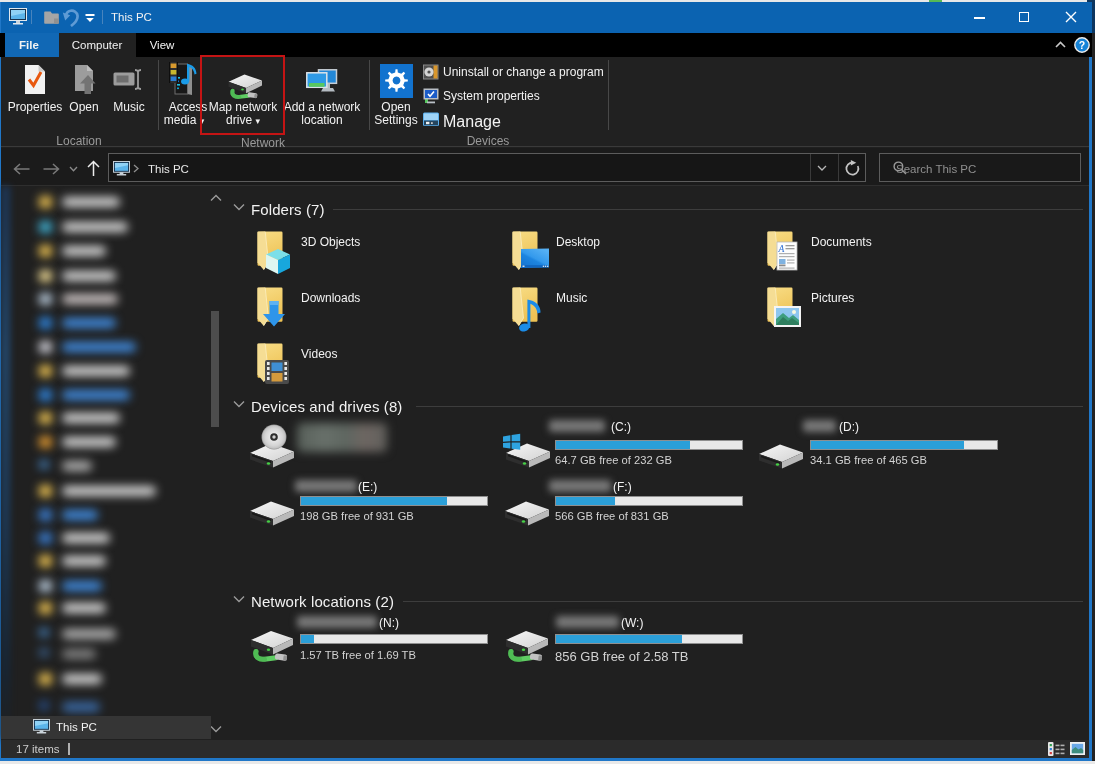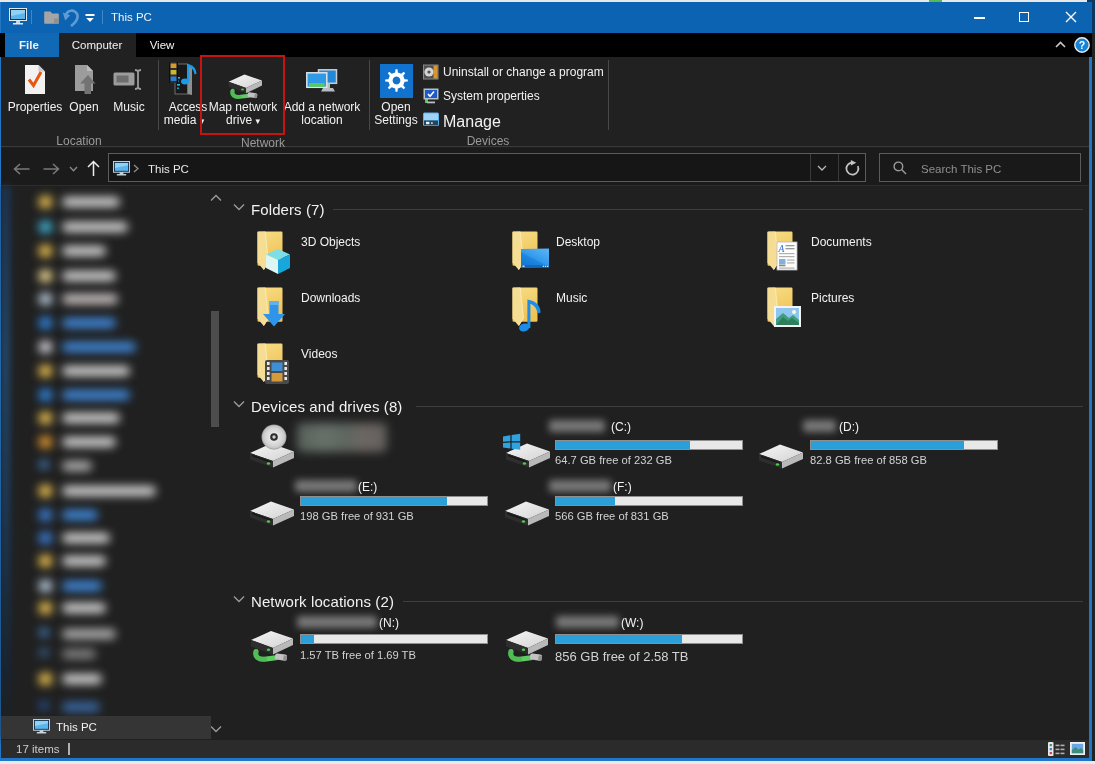--- a/index.html
+++ b/index.html
@@ -217,21 +217,21 @@
   <svg class="abs" style="left:844px;top:160px" width="17" height="17" viewBox="0 0 17 17">
     <path d="M13.8,6 A6,6 0 1 1 8.5,2.6" stroke="#c4c4c4" stroke-width="1.7" fill="none"></path>
     <polygon points="6.8,0 12.3,2.7 6.8,5.4" fill="#c4c4c4"></polygon>
   </svg>
 
   <div class="abs" style="left:879px;top:153px;width:202px;height:29px;border:1px solid #5c5c5c;background:#191919"></div>
   <svg class="abs" style="left:893px;top:161px" width="14" height="14" viewBox="0 0 14 14">
     <circle cx="5.4" cy="5.4" r="4.3" stroke="#9a9a9a" stroke-width="1.4" fill="none"></circle>
     <path d="M8.6,8.6 L13,13" stroke="#9a9a9a" stroke-width="1.4"></path>
   </svg>
-  <div class="txt" style="left:921px;top:163px;font-size:11.5px;color:#8f8f8f">Search This PC</div>
+  <div class="txt" style="left:896px;top:163px;font-size:11.5px;color:#8f8f8f">Search This PC</div>
 
   <div class="abs" style="left:1px;top:186px;width:1088px;height:554px;background:#202020"></div>
 
   <div class="abs" style="left:1px;top:186px;width:9px;height:554px;background:linear-gradient(180deg,#1d3a5f 0%,#24507c 30%,#1d3f63 60%,#152638 88%,#202020 100%);filter:blur(3.5px);opacity:0.85"></div>
   <div class="abs blur5" style="left:39px;top:196px;width:13px;height:12px;border-radius:2px;background:#e0b84f;opacity:1.0"></div>
   <div class="abs blur5" style="left:62px;top:197px;width:58px;height:10px;border-radius:5px;background:#d0d0d0;opacity:1.0"></div>
   <div class="abs blur5" style="left:39px;top:221px;width:13px;height:12px;border-radius:2px;background:#3fa8c8;opacity:1.0"></div>
   <div class="abs blur5" style="left:62px;top:222px;width:66px;height:10px;border-radius:5px;background:#d0d0d0;opacity:1.0"></div>
   <div class="abs blur5" style="left:39px;top:245px;width:13px;height:12px;border-radius:2px;background:#e0b84f;opacity:1.0"></div>
   <div class="abs blur5" style="left:62px;top:246px;width:44px;height:10px;border-radius:5px;background:#d0d0d0;opacity:1.0"></div>
@@ -474,21 +474,21 @@
   <div class="txt" style="left:555px;top:454px;font-size:11.2px;color:#d2d2d2">64.7 GB free of 232 GB</div>
 
   <svg class="abs" style="left:758px;top:442px" width="46" height="27" viewBox="0 0 46 27">
       <use href="#hdrive"></use>
     </svg>
   <div class="abs blur3" style="left:803px;top:420px;width:33px;height:12px;border-radius:3px;background:#787878"></div>
   <div class="txt" style="left:839px;top:420px;font-size:12px">(D:)</div>
   <div class="bar" style="left:810px;top:440px;width:188px">
       <div class="fill" style="width:82.2%"></div>
     </div>
-  <div class="txt" style="left:810px;top:454px;font-size:11.2px;color:#d2d2d2">82.8 GB free of 858 GB</div>
+  <div class="txt" style="left:810px;top:454px;font-size:11.2px;color:#d2d2d2">34.1 GB free of 465 GB</div>
 
   <svg class="abs" style="left:249px;top:499px" width="46" height="27" viewBox="0 0 46 27">
       <use href="#hdrive"></use>
     </svg>
   <div class="abs blur3" style="left:295px;top:480px;width:62px;height:12px;border-radius:3px;background:#787878"></div>
   <div class="txt" style="left:358px;top:480px;font-size:12px">(E:)</div>
   <div class="bar" style="left:300px;top:496px;width:188px">
       <div class="fill" style="width:78.7%"></div>
     </div>
   <div class="txt" style="left:300px;top:510px;font-size:11.2px;color:#d2d2d2">198 GB free of 931 GB</div>

